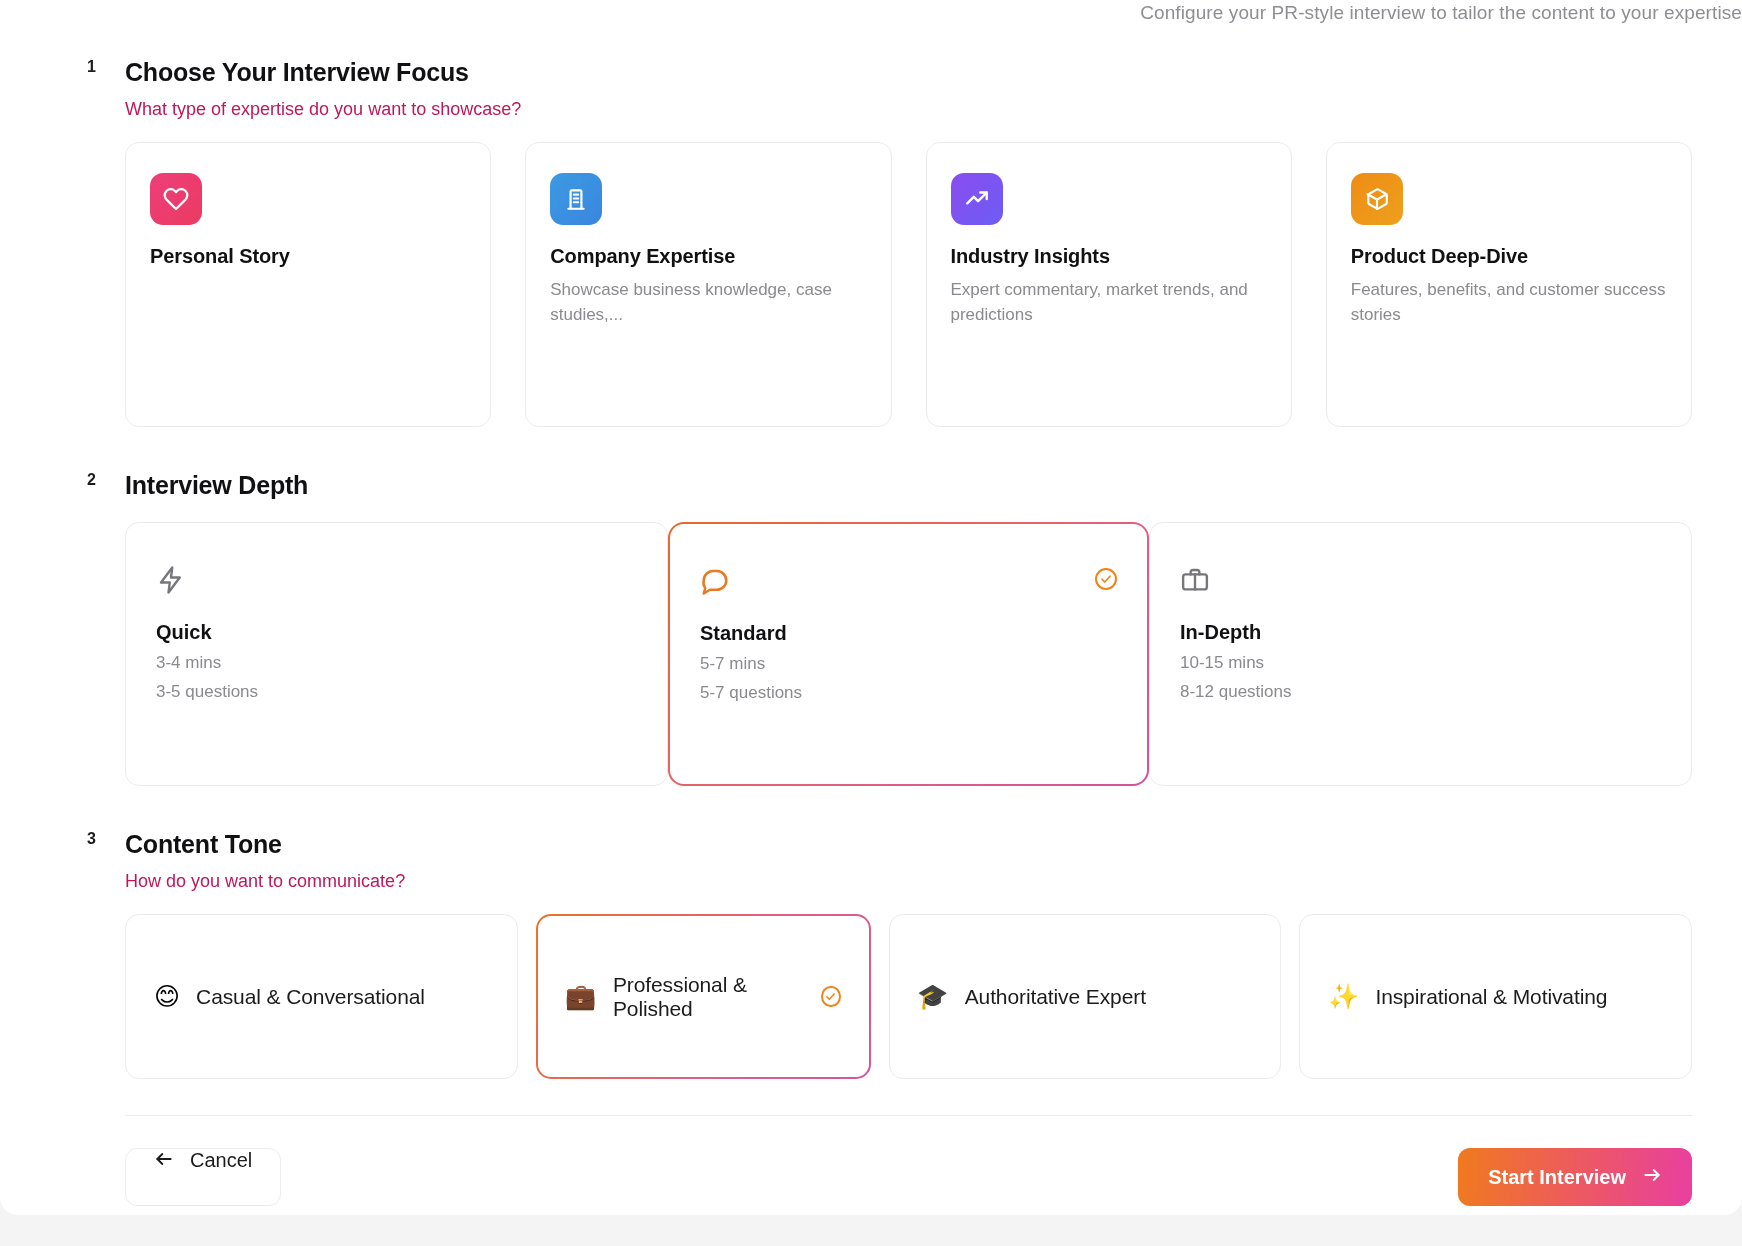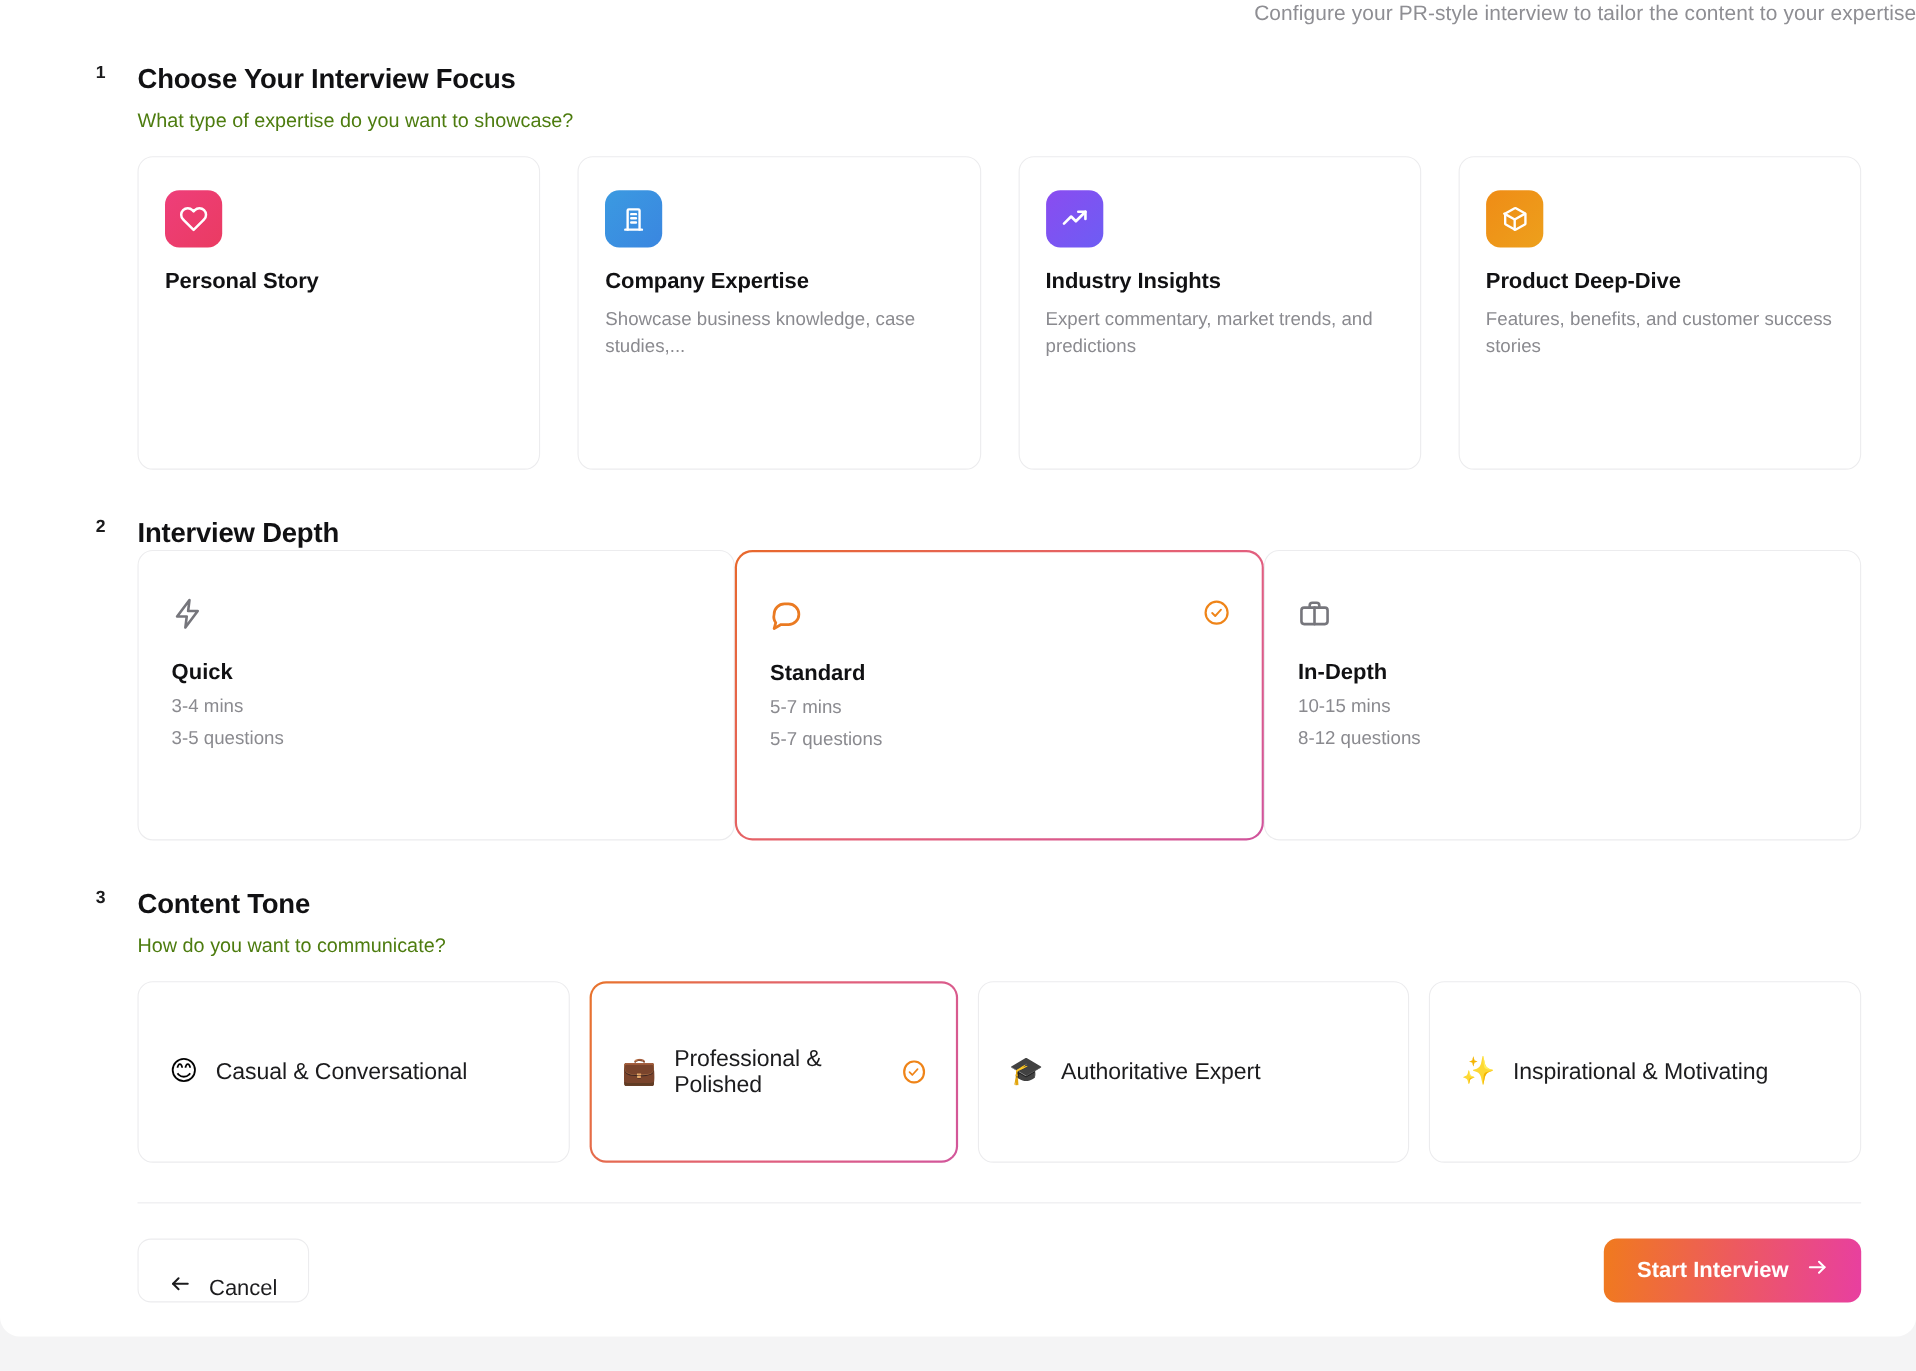--- a/index.html
+++ b/index.html
@@ -38,21 +38,21 @@
     color: #1c1c1e;
   }
   .sec-title {
     font-size: 25px;
     font-weight: bold;
     color: #111113;
     letter-spacing: -0.2px;
   }
   .sec-sub {
     font-size: 18px;
-    color: #4d7c0f;
+    color: #be185d;
     margin-top: 12px;
   }
 
   
   .focus-row { display: flex; gap: 34px; margin-top: 22px; }
   .focus-card {
     flex: 1 1 0;
     min-width: 0;
     height: 285px;
     border: 1px solid #ececee;
@@ -98,21 +98,21 @@
     position: absolute;
     width: 22px; height: 22px;
     border-radius: 50%;
     border: 2px solid #ef8418;
     display: flex; align-items: center; justify-content: center;
   }
   .check-badge svg { display: block; }
   .focus-card .check-badge { right: 26px; top: 144px; }
 
   
-  .depth-row { display: flex; }
+  .depth-row { display: flex; margin-top: 22px; }
   .depth-card {
     flex: 1 1 0;
     height: 264px;
     border: 1px solid #ececee;
     border-radius: 14px;
     padding: 42px 30px 0 30px;
     position: relative;
     background: #fff;
   }
   .depth-card.selected {
@@ -157,21 +157,21 @@
   .tone-label { font-size: 21px; color: #1c1c1e; letter-spacing: -0.1px; }
   .tone-chip .check-badge { position: static; margin-left: 14px; width: 21px; height: 21px; }
 
   
   .divider { height: 1px; background: #ececee; margin: 36px 50px 0 125px; }
   .footer {
     display: flex; align-items: center; justify-content: space-between;
     padding: 32px 50px 0 125px;
   }
   .btn-cancel {
-    display: flex; align-items: flex-end; gap: 16px;
+    display: flex; align-items: flex-start; gap: 16px;
     height: 58px; padding: 0 28px;
     border: 1px solid #ececee; border-radius: 12px;
     background: #fff; font-size: 20px; color: #1c1c1e;
     font-family: inherit; cursor: pointer;
   }
   .btn-start {
     display: flex; align-items: center; gap: 16px;
     height: 58px; padding: 0 30px;
     border: none; border-radius: 12px;
     background: linear-gradient(95deg, #f07a1e 0%, #ed5a5f 50%, #e83fa0 100%);

